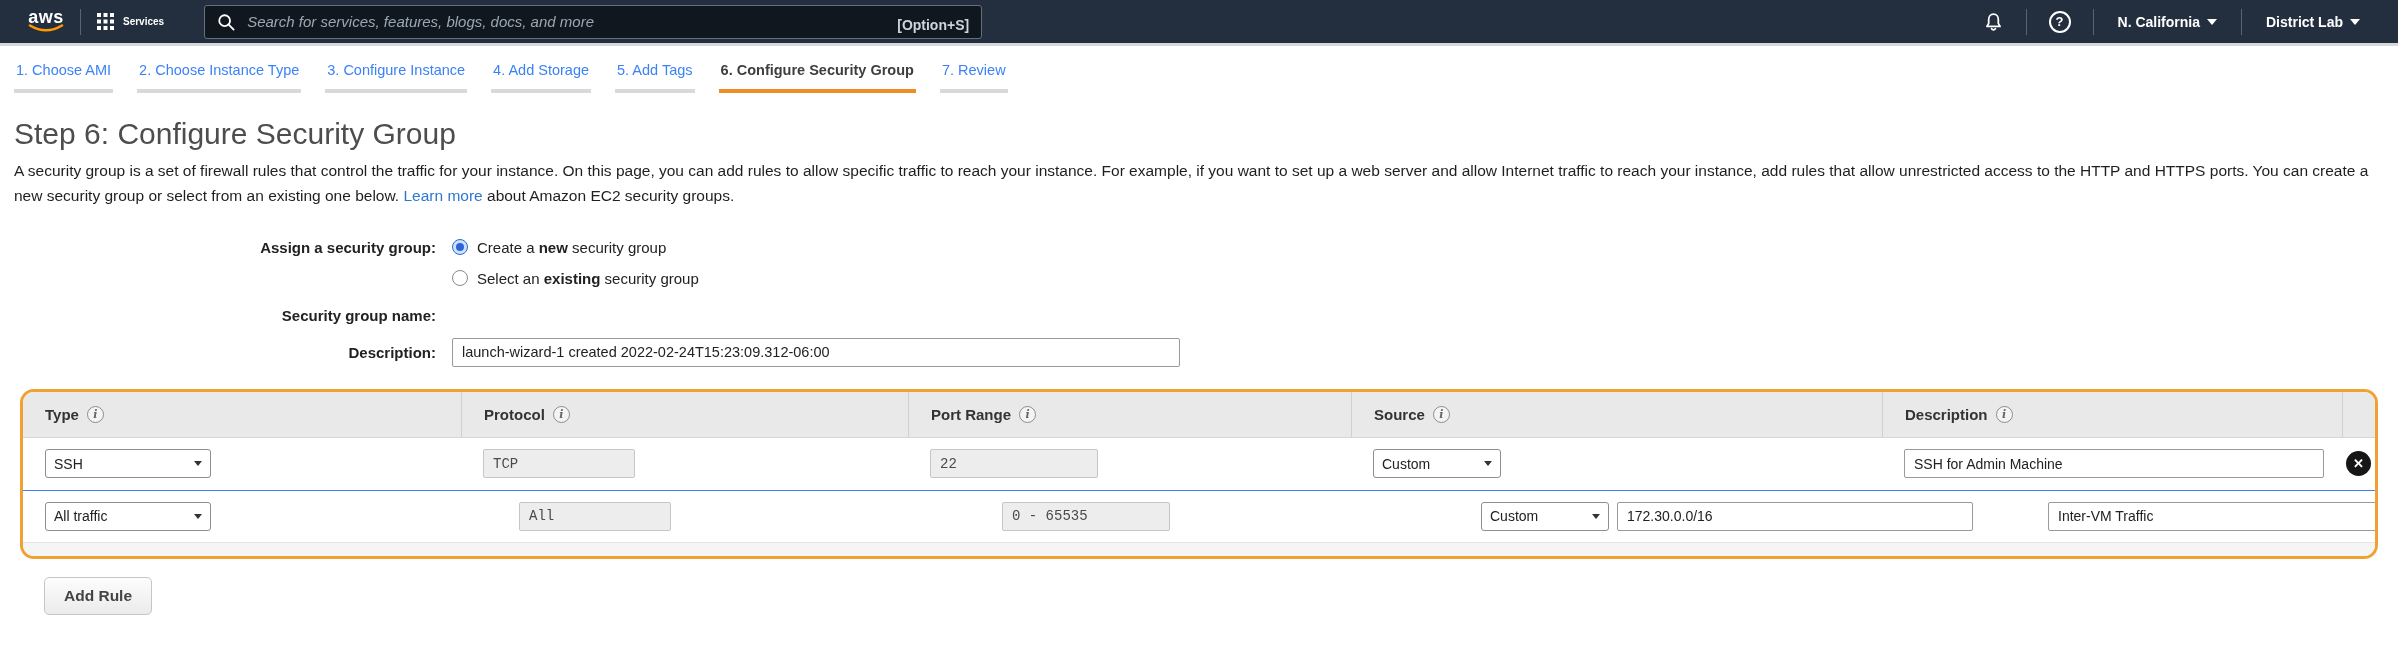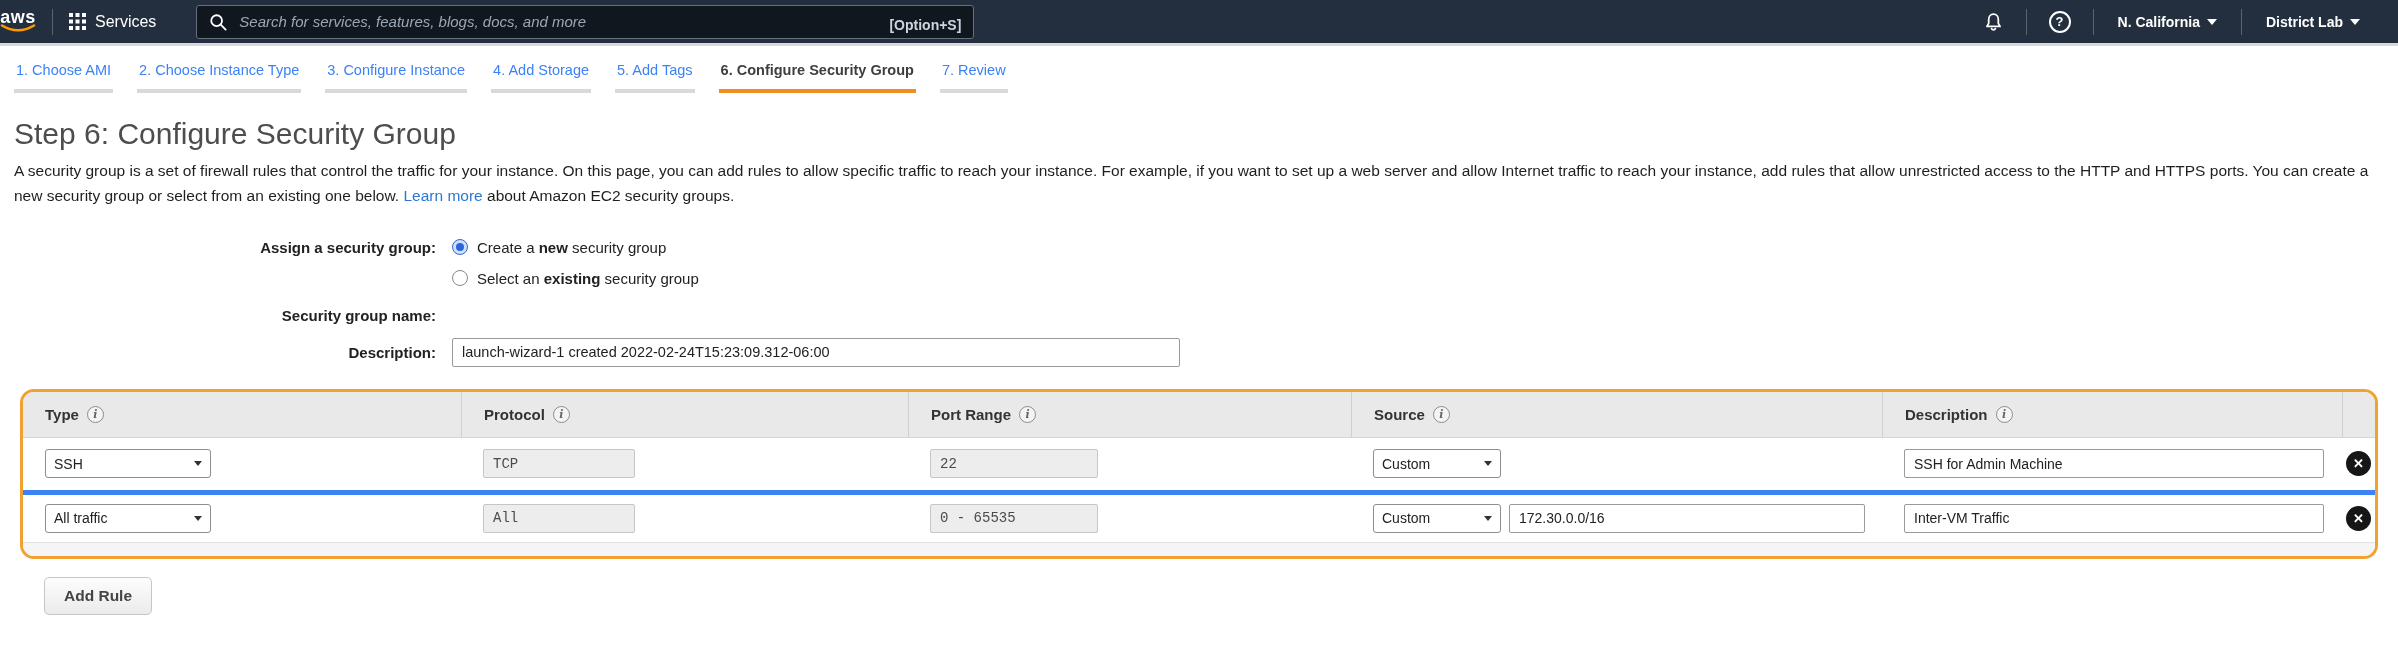--- a/index.html
+++ b/index.html
@@ -8,25 +8,25 @@
     width:2398px; height:652px; overflow:hidden;
     font-family:"Liberation Sans", sans-serif;
     background:#ffffff; color:#222;
   }
 
   
   .topbar {
     height:46px; background:#232f3e; display:flex; align-items:center;
     color:#fff; border-bottom:3px solid #d5d9dc;
   }
-  .aws-logo { display:flex; flex-direction:column; align-items:center; cursor:pointer; }
+  .aws-logo { margin-left:28px; display:flex; flex-direction:column; align-items:center; cursor:pointer; }
   .aws-logo .aws-text { font-weight:bold; font-size:18px; letter-spacing:0.5px; line-height:14px; }
   .topbar-divider { width:1px; height:26px; background:rgba(255,255,255,0.25); margin:0 16px; }
   .services-btn { display:flex; align-items:center; gap:9px; cursor:pointer; }
-  .services-label { font-size:16px; font-weight:normal; }
+  .services-label { font-size:10px; font-weight:bold; }
   .search-wrap {
     position:relative; margin-left:40px; width:778px; height:34px;
     background:#10171f; border:1px solid #66707c; border-radius:3px;
     display:flex; align-items:center; padding:0 12px;
   }
   .search-wrap svg { flex:0 0 auto; }
   .search-input {
     flex:1; background:transparent; border:none; outline:none; color:#e8edf2;
     font-size:15px; margin-left:10px; font-family:"Liberation Sans", sans-serif;
   }
@@ -90,21 +90,21 @@
   .col-desc { width:460px; flex:0 0 auto; }
   .col-del { flex:1; display:flex; justify-content:center; padding-left:0; }
   .rt-header .cell:not(:first-child) { border-left:1px solid #d0d0d0; align-self:stretch; }
   .info-icon {
     width:17px; height:17px; border:1px solid #8c8c8c; border-radius:50%;
     display:inline-flex; align-items:center; justify-content:center;
     font-size:11px; color:#666; font-family:"DejaVu Serif", serif; font-style:italic; flex:0 0 auto;
     background:#f4f4f4;
   }
   .rt-row { display:flex; align-items:center; height:52px; background:#fff; }
-  .rt-row + .rt-row { border-top:5px solid #3b82f6; }
+  .rt-row + .rt-row { border-top:1px solid #3b82f6;gap:36px; }
   .rt-footer { height:14px; background:#f5f5f5; border-top:1px solid #e3e3e3; }
 
   .fake-select {
     height:29px; border:1px solid #8a8f94; border-radius:3px; background:#fff;
     display:inline-flex; align-items:center; justify-content:space-between;
     padding:0 8px; font-size:14px; color:#222; cursor:pointer;
   }
   .fake-select .sel-caret { width:0; height:0; border-left:4px solid transparent; border-right:4px solid transparent; border-top:5px solid #333; margin-left:10px; }
   .sel-type { width:166px; }
   .sel-source { width:128px; flex:0 0 auto; }

